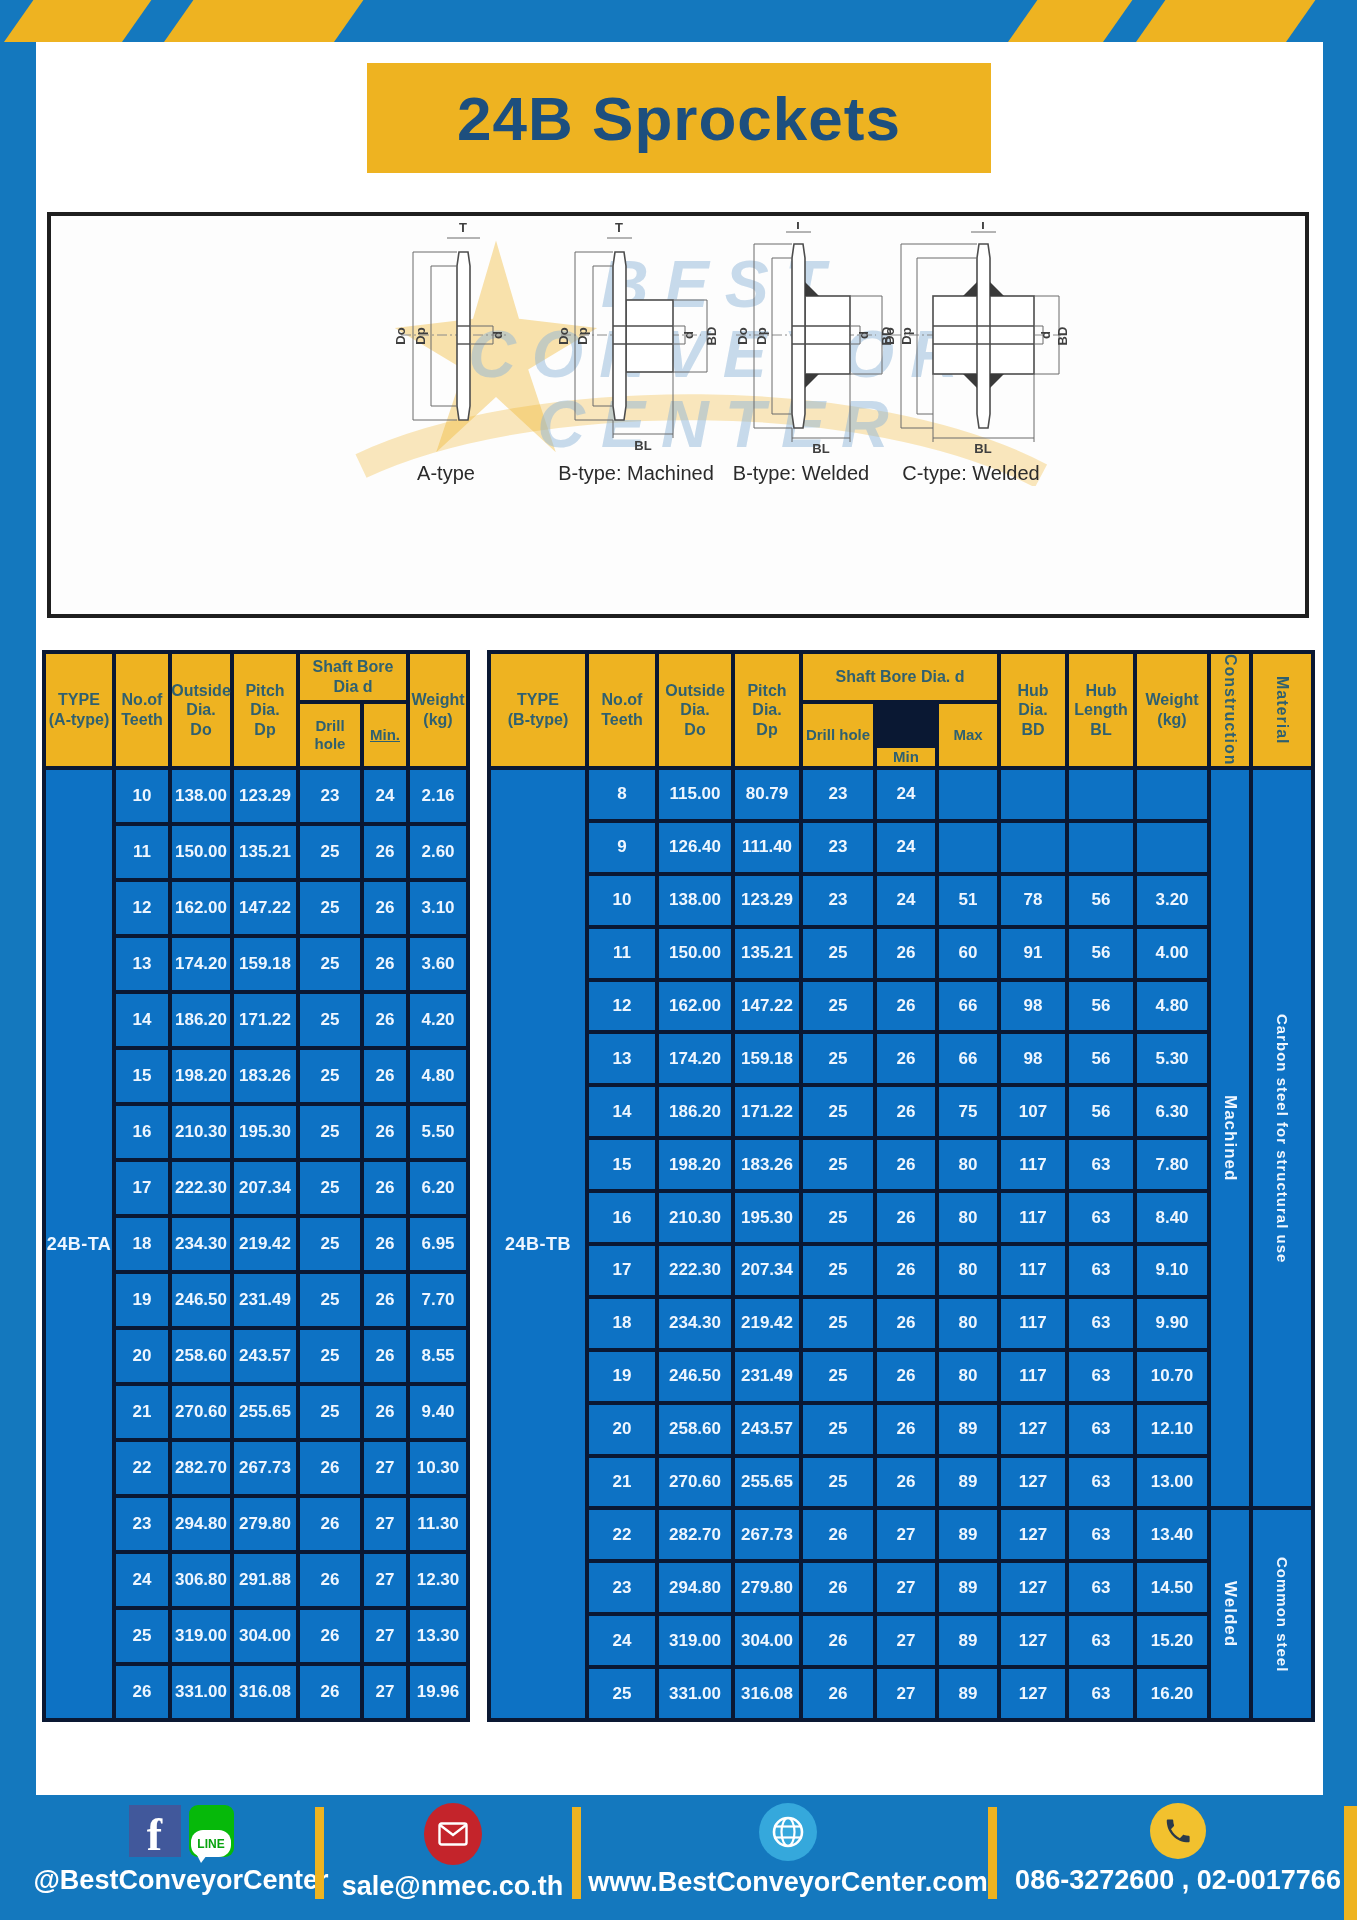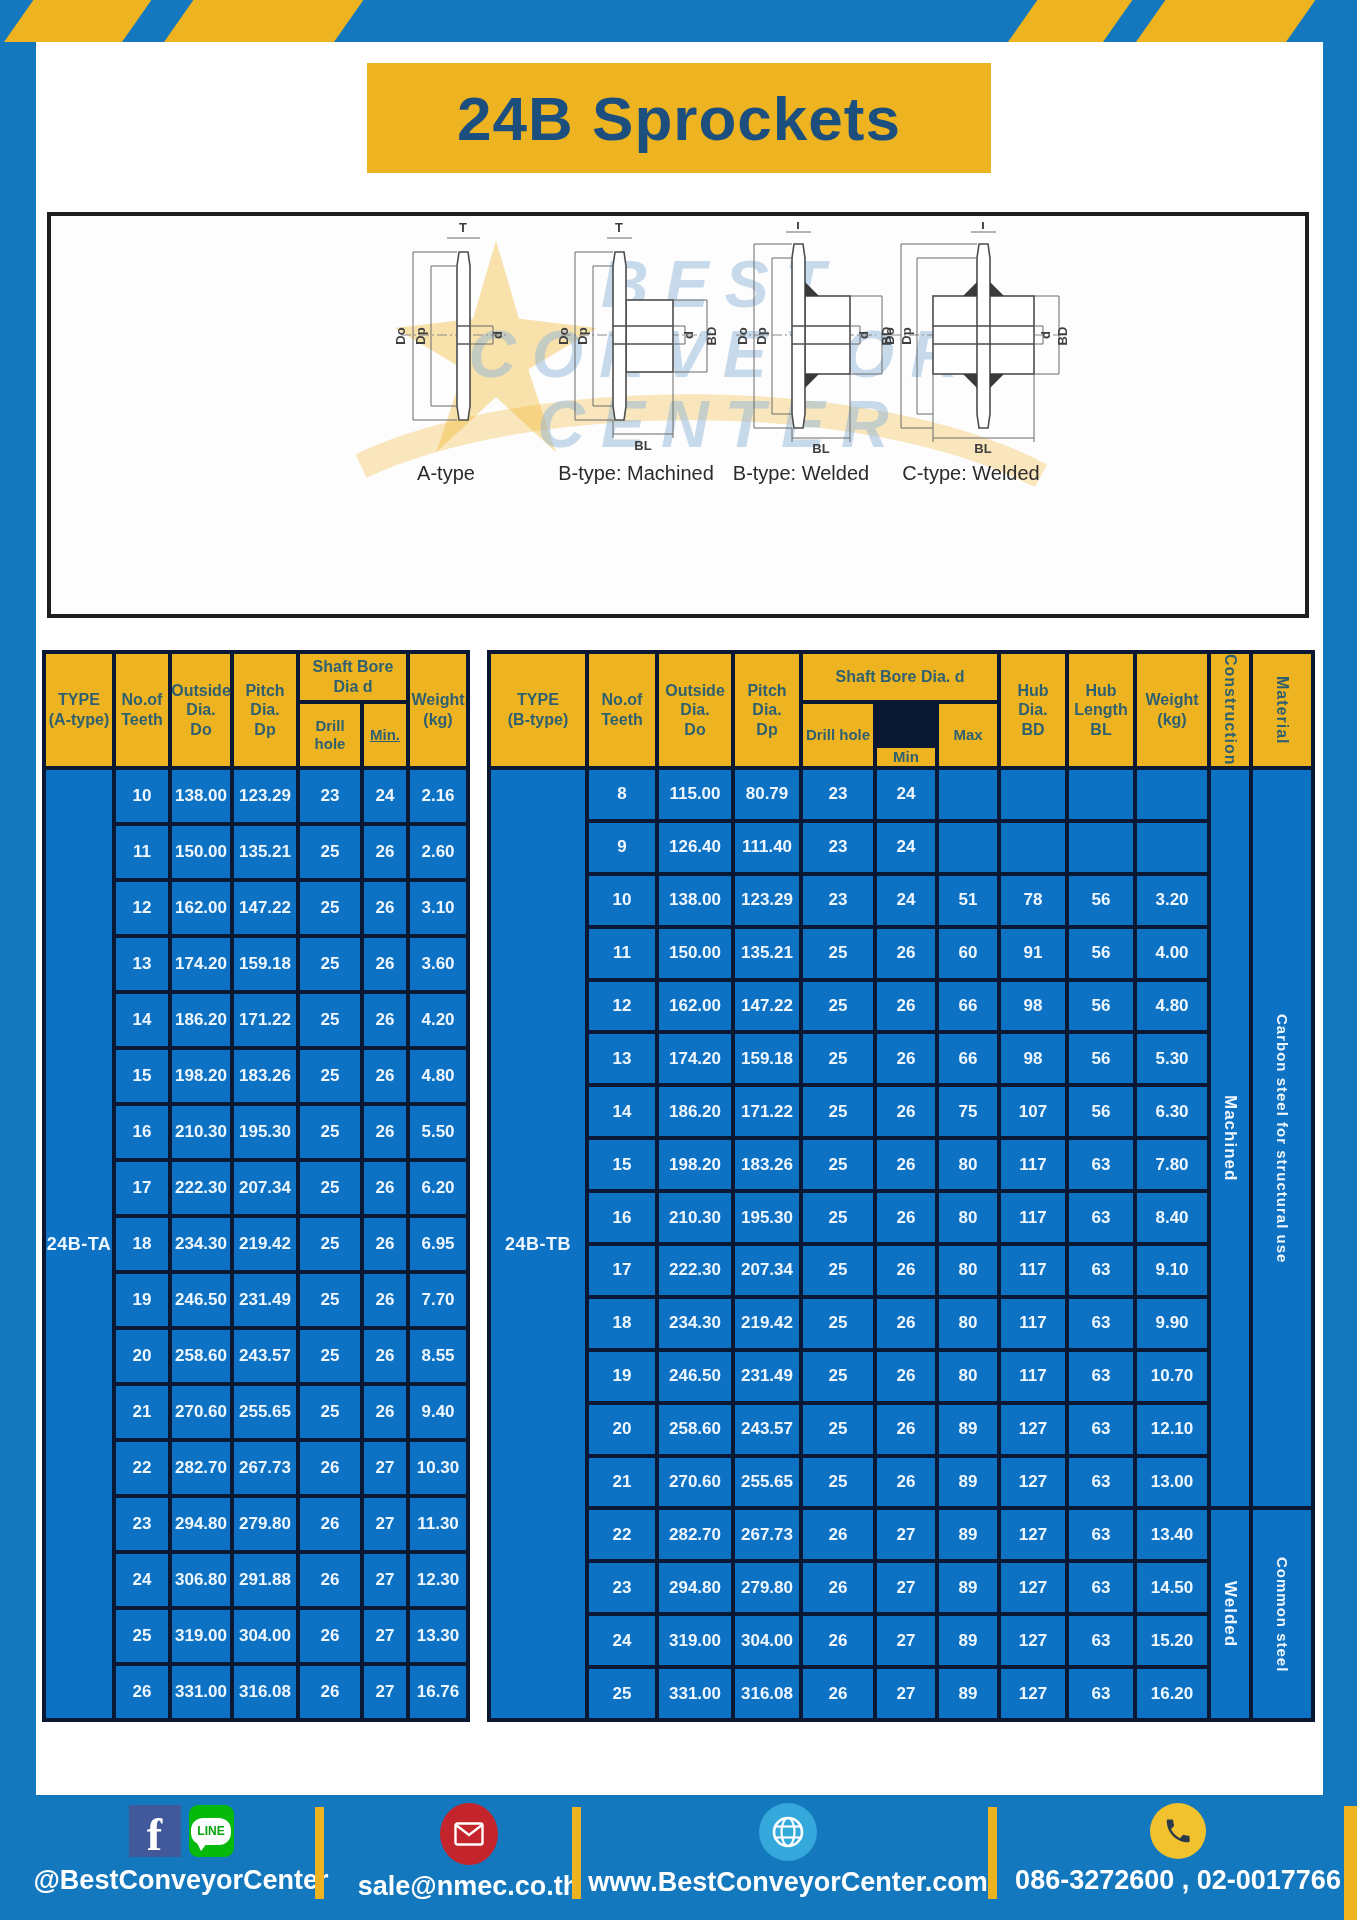--- a/index.html
+++ b/index.html
@@ -88,21 +88,21 @@
   .b-common   { grid-column:12; grid-row:17/21; }
 
   
   .footer { position:absolute; left:0; top:1795px; width:1357px; height:125px; background:#1478be; }
   .f-sec { position:absolute; top:8px; display:flex; flex-direction:column; align-items:center; }
   .f-icons { display:flex; gap:8px; align-items:center; height:56px; }
   .f-label { margin-top:6px; font-size:27px; font-weight:bold; color:#ffffff; white-space:nowrap; }
   .f-div { position:absolute; top:12px; width:9px; height:92px; background:#eeb321; }
   .fb-icon { width:52px; height:52px; background:#41589b; display:flex; align-items:flex-end; justify-content:center; overflow:hidden; }
   .fb-icon span { color:#fff; font-size:46px; font-weight:bold; line-height:0.95; font-family:"Liberation Serif",serif; }
-  .line-icon { width:45px; height:52px; background:#06b90a; border-radius:9px; display:flex; align-items:center; justify-content:center; position:relative; }
+  .line-icon { width:45px; height:52px; background:#06b90a; border-radius:9px; display:flex; align-items:flex-end; justify-content:center; position:relative; }
   .line-bubble { width:40px; height:27px; background:#ffffff; border-radius:12px; display:flex; align-items:center; justify-content:center; position:relative; }
   .line-bubble span { color:#06a30d; font-size:12px; font-weight:bold; letter-spacing:0; }
   .line-bubble::after { content:""; position:absolute; left:6px; bottom:-6px; width:0; height:0;
       border-left:4px solid transparent; border-right:6px solid transparent; border-top:8px solid #ffffff; }
   .mail-icon { width:58px; height:62px; background:#c4242b; border-radius:50%; display:flex; align-items:center; justify-content:center; }
   .globe-icon { width:58px; height:58px; background:#35a8dc; border-radius:50%; display:flex; align-items:center; justify-content:center; }
   .phone-icon { width:56px; height:56px; background:#f2c12e; border-radius:50%; display:flex; align-items:center; justify-content:center; }
   .footer-accent { position:absolute; left:1344px; top:1806px; width:13px; height:114px; background:#eeb321; }
 </style>
 </head>
@@ -380,21 +380,21 @@
       <div class="td">319.00</div>
       <div class="td">304.00</div>
       <div class="td">26</div>
       <div class="td">27</div>
       <div class="td">13.30</div>
       <div class="td">26</div>
       <div class="td">331.00</div>
       <div class="td">316.08</div>
       <div class="td">26</div>
       <div class="td">27</div>
-      <div class="td">16.76</div>
+      <div class="td">19.96</div>
     </div>
 
   <div id="tableB" class="grid-table">
     <div class="th b-type-h">TYPE
 (B-type)</div>
     <div class="th b-teeth-h">No.of
 Teeth</div>
     <div class="th b-out-h">Outside
 Dia.
 Do</div>
@@ -594,21 +594,21 @@
           <div class="line-bubble">
               <span>LINE</span>
             </div>
         </div>
       </div>
       <div class="f-label">@BestConveyorCenter</div>
     </div>
 
     <div class="f-div" style="left:315px;"></div>
 
-    <div class="f-sec" style="left:345px; width:215px;margin-left:16px;">
+    <div class="f-sec" style="left:345px; width:215px;">
       <div class="mail-icon">
         <svg width="30" height="24" viewBox="0 0 30 24">
           <rect x="1.5" y="1.5" width="27" height="21" rx="2" fill="none" stroke="#ffffff" stroke-width="2.4"></rect>
           <path d="M2,3 L15,13 L28,3" fill="none" stroke="#ffffff" stroke-width="2.4"></path>
         </svg>
       </div>
       <div class="f-label">sale@nmec.co.th</div>
     </div>
 
     <div class="f-div" style="left:572px;"></div>

